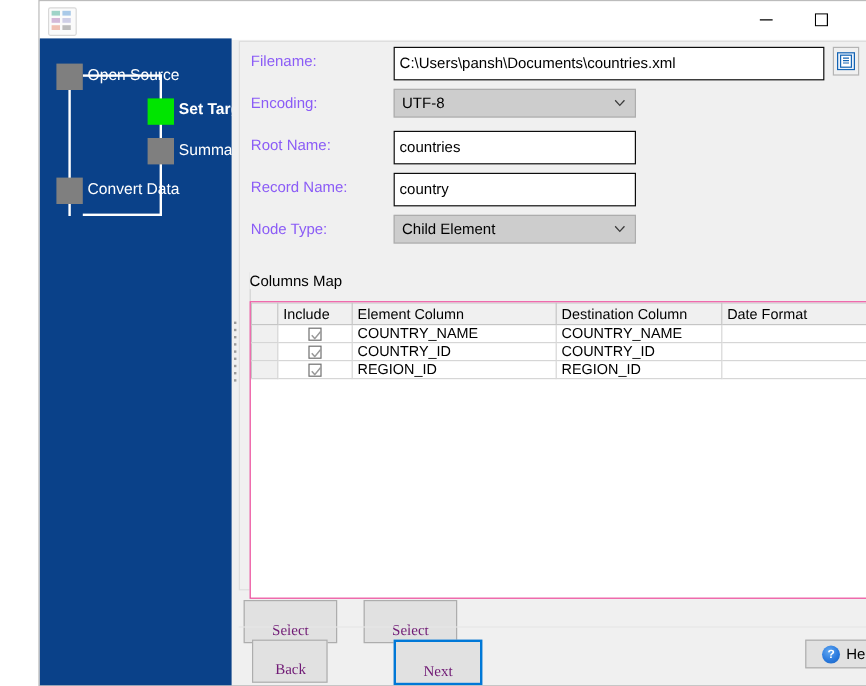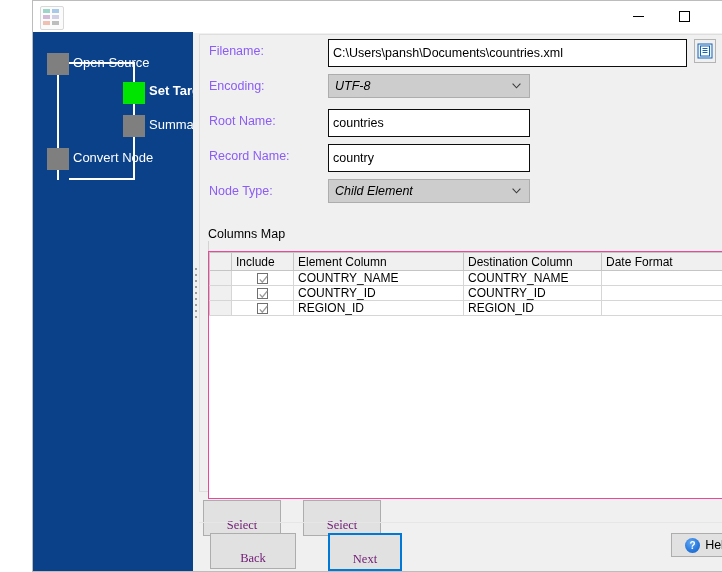--- a/index.html
+++ b/index.html
@@ -151,21 +151,20 @@
     outline: none;
   }
   .f-select {
     position: absolute;
     box-sizing: border-box;
     background: #cdcdcd;
     border: 1px solid #adadad;
     height: 24px;
     font-size: 12.5px;
     color: #000;
-    font-style: italic;
   }
   .f-select .sel-text {
     position: absolute;
     left: 6px; top: 0;
     line-height: 22px;
   }
   .f-select .chev {
     position: absolute;
     right: 8px; top: 8px;
     width: 9px; height: 6px;
@@ -357,21 +356,21 @@
       <span class="wiz-label active" style="left:26px; top:3px;">Set Target</span>
     </div>
 
     <div class="wiz-step" style="left:90px; top:81px;">
       <div class="wiz-box"></div>
       <span class="wiz-label" style="left:26px; top:4px;">Summary</span>
     </div>
 
     <div class="wiz-step" style="left:14px; top:114px;">
       <div class="wiz-box"></div>
-      <span class="wiz-label" style="left:26px; top:4px;">Convert Node</span>
+      <span class="wiz-label" style="left:26px; top:4px;">Convert Data</span>
     </div>
   </div>
 
   <div class="splitter">
     <div class="dot" style="top:2px"></div>
     <div class="dot" style="top:8px"></div>
     <div class="dot" style="top:14px"></div>
     <div class="dot" style="top:20px"></div>
     <div class="dot" style="top:26px"></div>
     <div class="dot" style="top:32px"></div>
@@ -479,20 +478,20 @@
         </tr>
       </tbody>
     </table>
   </div>
 
   <button class="btn" style="left:170px; top:499px; width:78px; height:22px;">Select All</button>
   <button class="btn" style="left:270px; top:499px; width:78px; height:22px;">Select None</button>
 
   <div class="footer-sep"></div>
 
-  <button class="btn" style="left:177px; top:532px; width:86px; height:24px;">Back</button>
+  <button class="btn" style="left:177px; top:532px; width:63px; height:24px;text-align:right;">Back</button>
   <button class="btn default" style="left:295px; top:532px; width:74px; height:24px;">Next</button>
   <div class="btn-help" style="left:638px; top:532px; width:74px; height:24px;">
     <span class="help-circle">?</span>
     <span>Help</span>
   </div>
 
 </div>
 
 </body></html>

